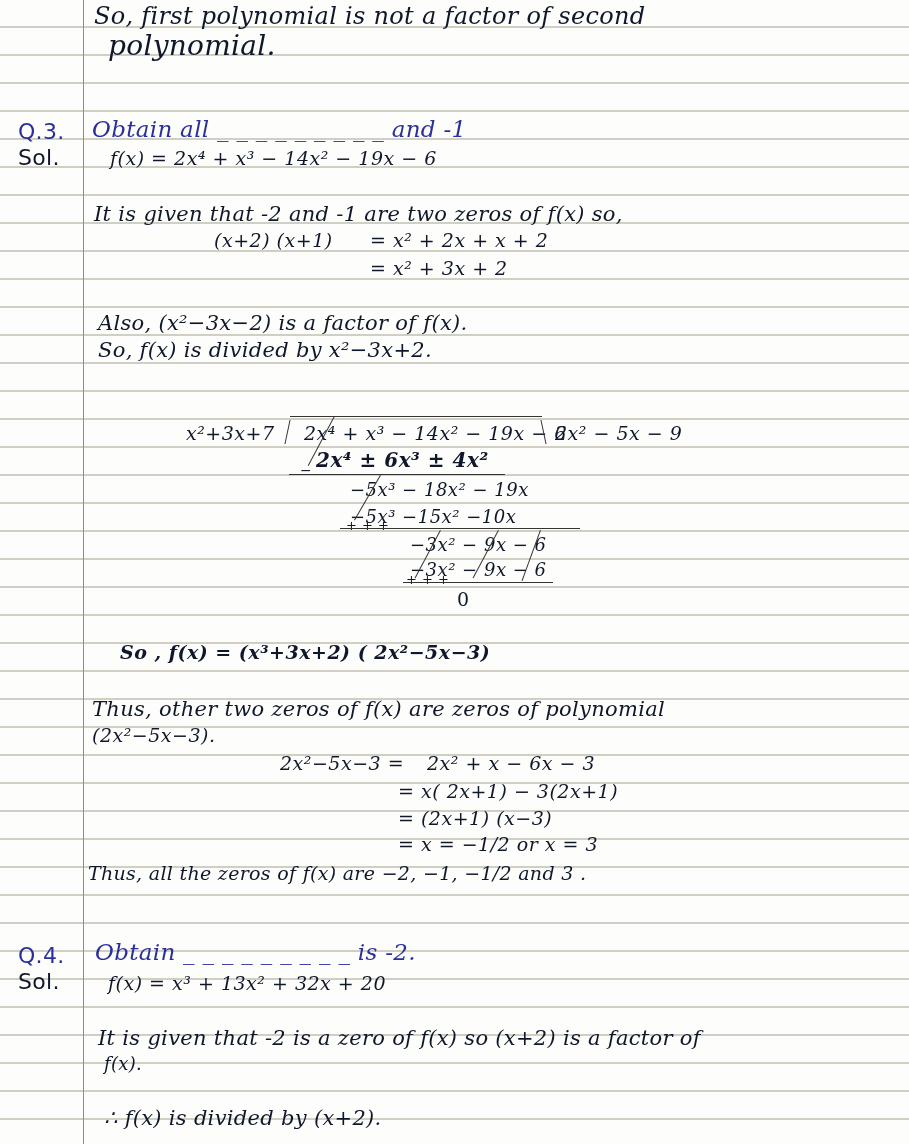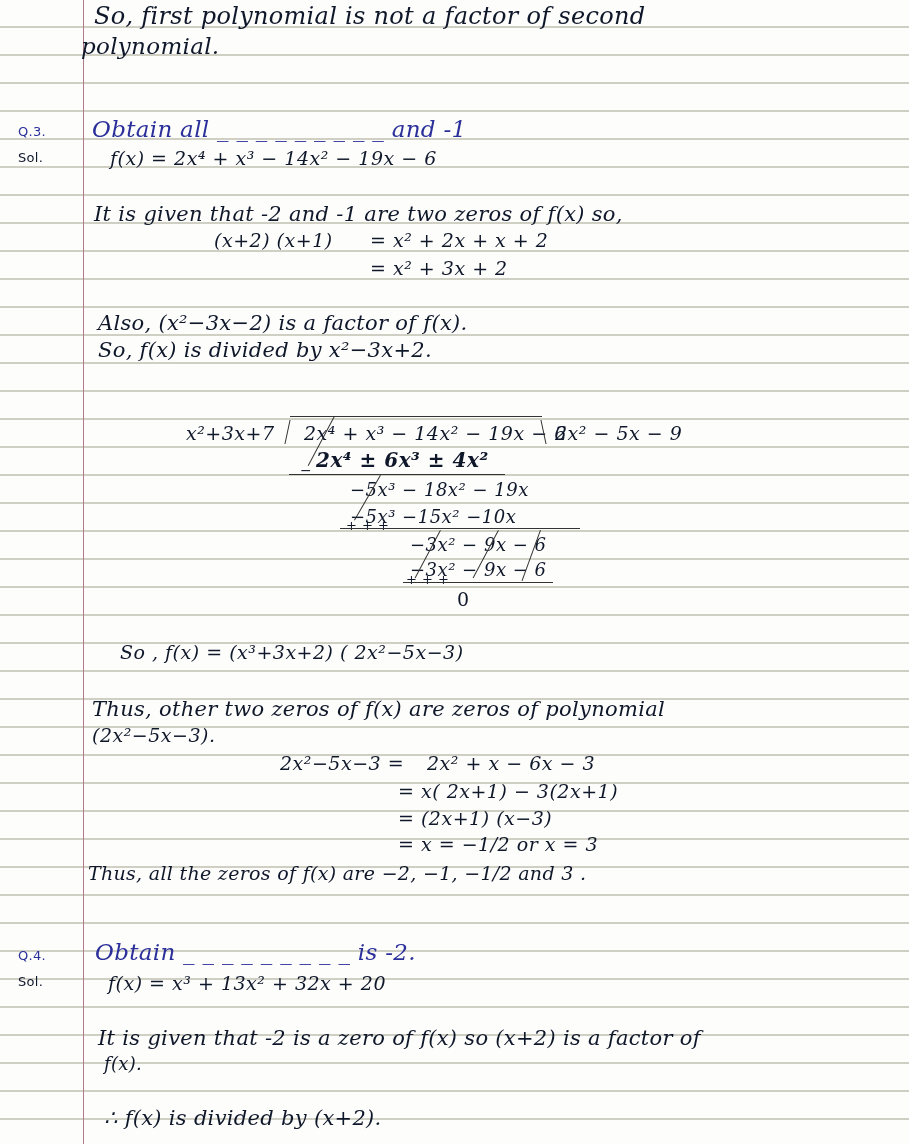--- a/index.html
+++ b/index.html
@@ -15,32 +15,32 @@
     position: absolute; left: 83px; top: 0; width: 1px; height: 1144px;
     background: #b07a8a;
   }
   .ln {
     position: absolute; white-space: nowrap; color: #0f172a;
     font-family: "DejaVu Serif", serif; font-style: italic;
     font-size: 21px; line-height: 24px; letter-spacing: 0.3px;
   }
   .math { font-family: "DejaVu Serif", serif; font-style: italic; font-size: 19px; letter-spacing: 0.5px; }
   .blue { color: #2b2f9a; }
-  .label { font-style: normal; font-family: "DejaVu Sans", sans-serif; font-size: 13px; }
+  .label { font-style: normal; font-family: "DejaVu Sans", sans-serif; font-size: 22px; }
   .rule { position: absolute; height: 1px; background: #333; }
   .div-bar { position: absolute; width: 1px; background: #333; }
   .strike { position: absolute; width: 1px; background: #333; transform-origin: top left; }
 </style>
 </head>
 <body>
 
 <div class="margin-line"></div>
 
 <div class="ln" style="left:94px; top:4px; font-size:24px;">So, first polynomial is not a factor of second</div>
-<div class="ln" style="left:81px; top:34px; font-size:23px;">polynomial.</div>
+<div class="ln" style="left:108px; top:34px; font-size:28px;">polynomial.</div>
 
 <div class="ln blue label" style="left:18px; top:120px;">Q.3.</div>
 <div class="ln blue" style="left:92px; top:117px; font-size:23px;">Obtain all _ _ _ _ _ _ _ _ _ and -1</div>
 <div class="ln label" style="left:18px; top:146px;">Sol.</div>
 <div class="ln math" style="left:110px; top:146px;">f(x) = 2x⁴ + x³ − 14x² − 19x − 6</div>
 
 <div class="ln" style="left:94px; top:202px;">It is given that -2 and -1 are two zeros of f(x) so,</div>
 <div class="ln math" style="left:214px; top:228px;">(x+2) (x+1)</div>
 <div class="ln math" style="left:370px; top:228px;">=   x² + 2x + x + 2</div>
 <div class="ln math" style="left:370px; top:256px;">=   x² + 3x + 2</div>
@@ -69,21 +69,21 @@
 <div class="ln math" style="left:406px; top:568px; font-size:13px;">+         +        +</div>
 <div class="rule" style="left:403px; top:582px; width:150px;"></div>
 <div class="ln math" style="left:457px; top:587px; font-style:normal;">0</div>
 
 <div class="strike" style="left:334px; top:416px; height:56px; transform:rotate(28deg);"></div>
 <div class="strike" style="left:380px; top:475px; height:52px; transform:rotate(30deg);"></div>
 <div class="strike" style="left:440px; top:530px; height:54px; transform:rotate(28deg);"></div>
 <div class="strike" style="left:498px; top:530px; height:54px; transform:rotate(28deg);"></div>
 <div class="strike" style="left:540px; top:530px; height:54px; transform:rotate(20deg);"></div>
 
-<div class="ln math" style="left:120px; top:640px;">So ,  f(x) = (x³+3x+2) ( 2x²−5x−3)</div>
+<div class="ln math" style="left:120px; top:640px;font-weight:bold;">So ,  f(x) = (x³+3x+2) ( 2x²−5x−3)</div>
 
 <div class="ln" style="left:92px; top:697px;">Thus, other two zeros of f(x) are zeros of polynomial</div>
 <div class="ln math" style="left:92px; top:723px;">(2x²−5x−3).</div>
 
 <div class="ln math" style="left:280px; top:751px;">2x²−5x−3 =</div>
 <div class="ln math" style="left:427px; top:751px;text-align:center;">2x² + x − 6x − 3</div>
 <div class="ln math" style="left:398px; top:779px;">=  x( 2x+1) − 3(2x+1)</div>
 <div class="ln math" style="left:398px; top:806px;">=   (2x+1)  (x−3)</div>
 <div class="ln math" style="left:398px; top:832px;">=      x = −1/2     or    x = 3</div>
 

